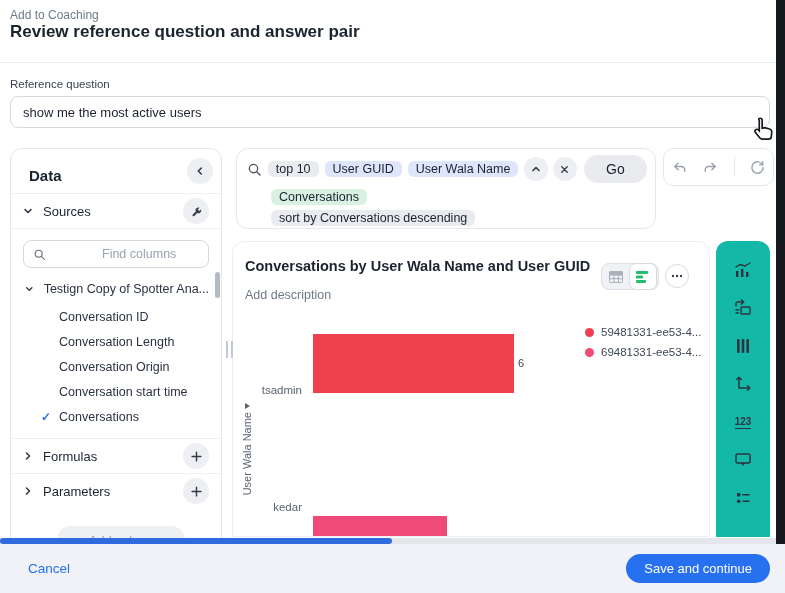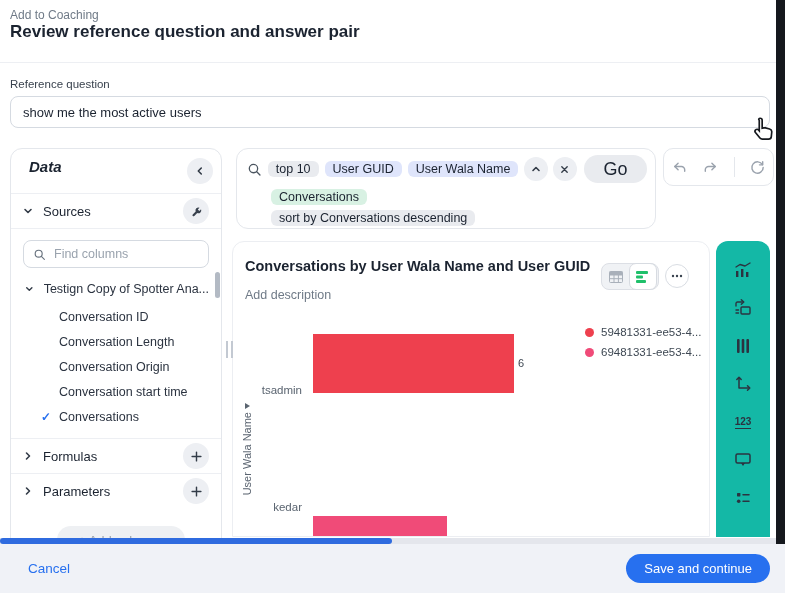--- a/index.html
+++ b/index.html
@@ -41,42 +41,42 @@
     <span>show me the most active users</span>
   </div>
 
   <div class="abs" style="left:750px; top:116px; z-index:50; pointer-events:none;">
     <svg width="27" height="29" viewBox="0 0 24 26">
         <path d="M9 2c1 0 1.8.8 1.8 1.8V11l1.4-.3c.5-.1 1-.1 1.5 0l3.8 1c1.2.3 2 1.4 1.9 2.6l-.4 4.2c-.1 1.3-1.2 2.3-2.5 2.3h-5.6c-.8 0-1.6-.4-2.1-1l-4-5c-.6-.8-.5-1.9.3-2.5.7-.6 1.8-.5 2.4.2l.7.8V3.8C7.2 2.8 8 2 9 2z" fill="#fff" stroke="#15181d" stroke-width="1.5"></path>
       </svg>
   </div>
 
   <div class="abs card" style="left:10px; top:148px; width:212px; height:392px; border-radius:12px 12px 0 0; overflow:hidden;">
-    <div style="display:flex; align-items:flex-start; padding:9px 8px 9px 18px;font-style:italic;">
+    <div style="display:flex; align-items:flex-end; padding:9px 8px 9px 18px;">
       <div style="font-size:15px; font-weight:bold; flex:1;">Data</div>
       <div class="circle-btn">
         <svg width="10" height="10" viewBox="0 0 10 10">
             <path d="M6.3 2 3.3 5l3 3" stroke="#333c48" stroke-width="1.6" fill="none" stroke-linecap="round" stroke-linejoin="round"></path>
           </svg>
       </div>
     </div>
     <div class="divider"></div>
     <div class="panel-row">
       <svg width="10" height="10" viewBox="0 0 10 10">
           <path d="M2 3.5 5 6.5l3-3" stroke="#333c48" stroke-width="1.6" fill="none" stroke-linecap="round" stroke-linejoin="round"></path>
         </svg>
       <span class="lbl">Sources</span>
       <div class="circle-btn" style="width:26px;height:26px;">
         <svg width="13" height="13" viewBox="0 0 16 16">
             <path d="M13.6 5.2a3.6 3.6 0 0 1-4.7 4.7l-3.6 3.6a1.3 1.3 0 0 1-1.9-1.9L7 8a3.6 3.6 0 0 1 4.7-4.7L9.6 5.4l1.9 1.9 2.1-2.1z" fill="#39424e"></path>
           </svg>
       </div>
     </div>
     <div class="divider"></div>
-    <div style="margin:11px 12px 6px 12px; height:28px; border:1px solid #d5dae1; border-radius:8px; display:flex; align-items:center; padding:0 9px;">
+    <div style="margin:11px 12px 6px 12px; height:28px; border:1px solid #d5dae1; border-radius:8px; display:flex; align-items:center; padding:0 9px;gap:48px;">
       <svg width="13" height="13" viewBox="0 0 16 16">
           <circle cx="7" cy="7" r="4.3" stroke="#69737f" stroke-width="1.4" fill="none"></circle>
           <path d="M10.3 10.3 14 14" stroke="#69737f" stroke-width="1.4" stroke-linecap="round"></path>
         </svg>
       <span style="margin-left:8px; font-size:12.5px; color:#9aa3ae;">Find columns</span>
     </div>
     <div style="display:flex; align-items:center; padding:8px 12px 4px 14px;">
       <svg width="10" height="10" viewBox="0 0 10 10">
           <path d="M2 3.5 5 6.5l3-3" stroke="#333c48" stroke-width="1.6" fill="none" stroke-linecap="round" stroke-linejoin="round"></path>
         </svg>
@@ -148,21 +148,21 @@
       <div class="circle-btn" style="width:24px;height:24px; margin-right:5px;">
         <svg width="10" height="10" viewBox="0 0 10 10">
             <path d="M2 6.5 5 3.5l3 3" stroke="#333c48" stroke-width="1.6" fill="none" stroke-linecap="round" stroke-linejoin="round"></path>
           </svg>
       </div>
       <div class="circle-btn" style="width:24px;height:24px; margin-right:7px;">
         <svg width="9" height="9" viewBox="0 0 10 10">
             <path d="M2 2l6 6M8 2 2 8" stroke="#333c48" stroke-width="1.5" stroke-linecap="round"></path>
           </svg>
       </div>
-      <div style="width:64px; height:28px; background:#e9ebef; border-radius:15px; display:flex; align-items:center; justify-content:center; font-size:18px; cursor:pointer;">
+      <div style="width:64px; height:28px; background:#e9ebef; border-radius:15px; display:flex; align-items:center; justify-content:center; font-size:14px; cursor:pointer;">
         <span>Go</span>
       </div>
     </div>
     <div id="token-row-1" style="display:flex; align-items:center; margin:6px 0 0 26px;">
         <span class="chip measure">Conversations</span>
       </div>
     <div id="token-row-2" style="display:flex; align-items:center; margin:5px 0 0 26px;">
         <span class="chip keyword">sort by Conversations descending</span>
       </div>
   </div>

